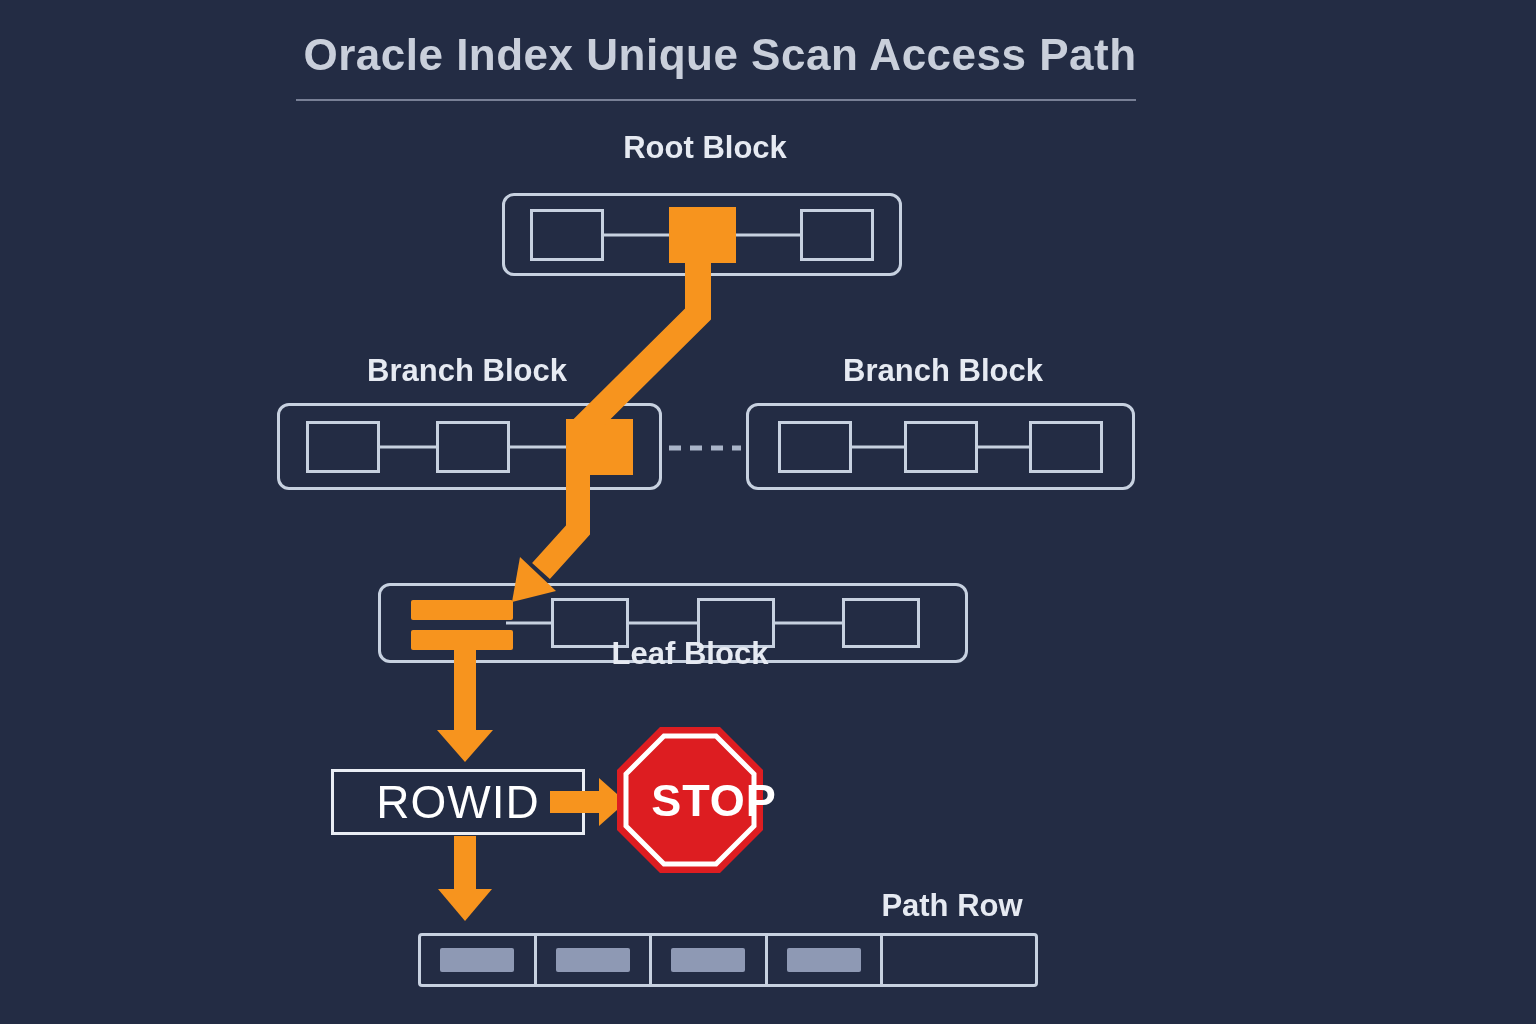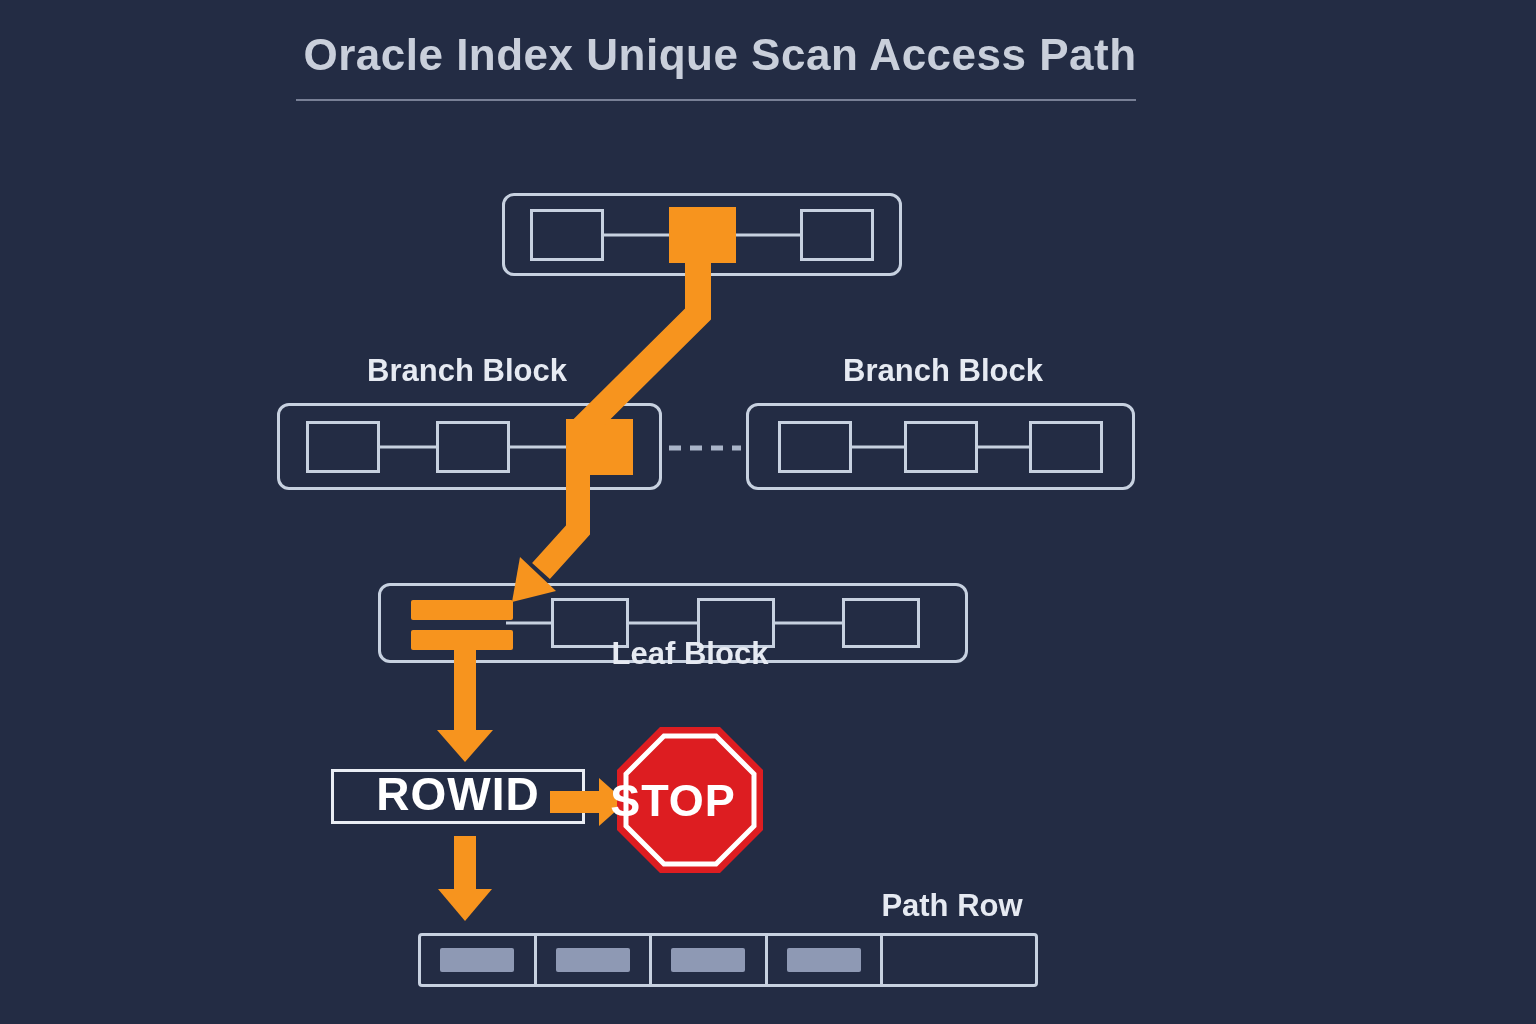--- a/index.html
+++ b/index.html
@@ -46,26 +46,26 @@
   .root .cells{padding:0 25px;}
   .branch .cells{padding:0 26px;}
   .branch-r .cells{padding:0 29px;}
   .leaf .cells{left:170px;right:45px;}
   .leaf .cells::before{left:-45px;right:55px;}
   .leaf .cell{width:78px;height:50px;}
   .leaf-bar{
     position:absolute;left:30px;width:102px;height:20px;background:var(--orange);border-radius:2px;
   }
   .rowid{
-    position:absolute;left:331px;top:769px;width:254px;height:55px;box-sizing:border-box;
-    border:3px solid #e9edf4;display:flex;align-items:flex-end;justify-content:center;
-    font-size:46px;font-weight:bold;color:#ffffff;letter-spacing:1px;
+    position:absolute;left:331px;top:769px;width:254px;height:66px;box-sizing:border-box;
+    border:3px solid #e9edf4;display:flex;align-items:center;justify-content:center;
+    font-size:46px;font-weight:normal;color:#ffffff;letter-spacing:1px;
   }
   .stop-label{
-    position:absolute;left:600px;top:773px;width:146px;height:56px;
+    position:absolute;left:641px;top:773px;width:146px;height:56px;
     display:flex;align-items:center;justify-content:center;
     font-size:45px;font-weight:bold;color:#ffffff;letter-spacing:1px;z-index:7;
   }
   .table{
     position:absolute;left:418px;top:933px;width:620px;height:54px;box-sizing:border-box;
     border:3px solid var(--outline);border-radius:4px;
   }
   .table .cells{padding:0;}
   .table .cells::before{display:none;}
   .table .cell{
@@ -79,20 +79,21 @@
   }
 </style>
 </head>
 <body>
 
 <div class="canvas">
 
   <div class="title">Oracle Index Unique Scan Access Path</div>
   <div class="title-underline"></div>
 
+  <div class="block-label" style="left:505px;top:130px;">Root Block</div>
   <div class="block root" style="left:502px;top:193px;width:400px;height:83px;">
     <div class="cells">
         <span class="cell empty"></span>
         <span class="cell highlight"></span>
         <span class="cell empty"></span>
       </div>
   </div>
 
   <div class="block-label" style="left:267px;top:353px;">Branch Block</div>
   <div class="block branch" style="left:277px;top:403px;width:385px;height:87px;">

